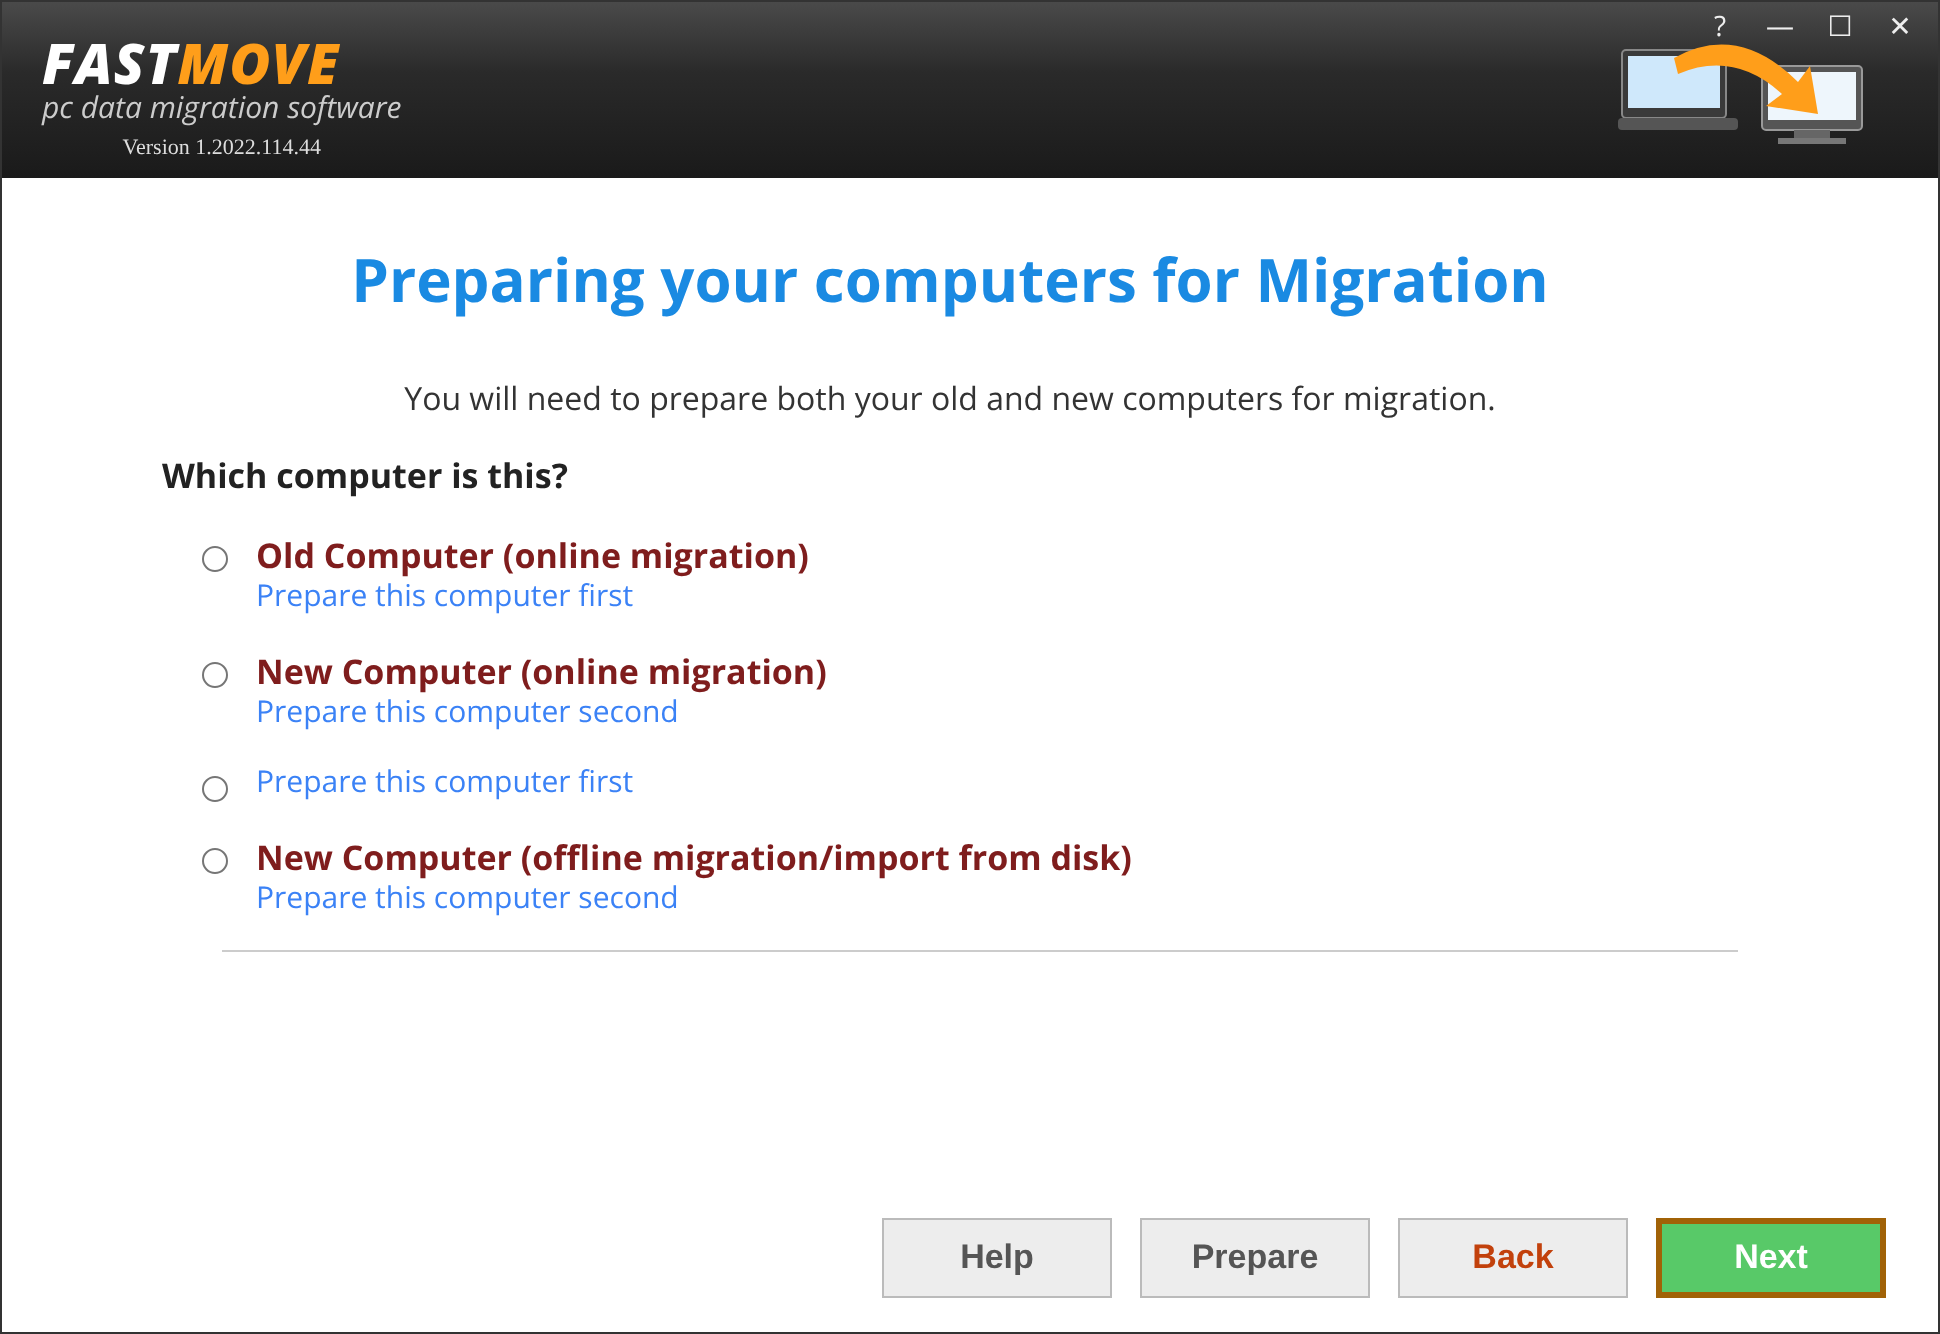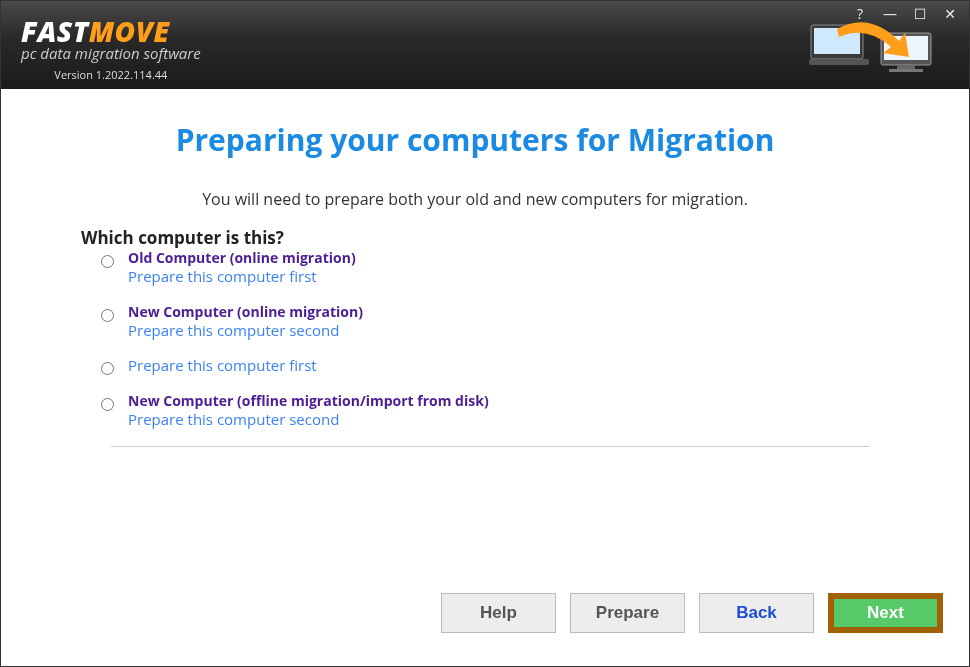--- a/index.html
+++ b/index.html
@@ -53,20 +53,21 @@
   font-style: italic;
   color: #ccc;
   text-align: right;
   margin-top: -2px;
 }
 .version {
   font-size: 11px;
   color: #ddd;
   text-align: center;
   margin-top: 4px;
+  font-family: Liberation Serif, serif;
 }
 .header-art {
   position: absolute;
   right: 30px;
   top: 18px;
   width: 130px;
   height: 60px;
 }
 .content {
   padding: 30px 100px 0 80px;
@@ -90,83 +91,84 @@
   text-align: center;
   font-weight: 700;
   font-size: 16px;
   color: #222;
   margin-bottom: 30px;
 }
 .question {
   font-weight: 700;
   font-size: 17px;
   color: #222;
+  margin-bottom: 18px;
 }
 .options {
   padding-left: 20px;
 }
 .option {
   display: flex;
   align-items: flex-start;
   margin-bottom: 16px;
   cursor: pointer;
 }
 .option input[type=radio] {
   margin-top: 6px;
   margin-right: 14px;
   width: 13px;
   height: 13px;
   accent-color: #888;
 }
 .opt-body { flex: 1; }
 .opt-title {
-  color: #4c1d95;
-  font-weight: 700;
-  font-size: 14px;
+  color: #7f1d1d;
+  font-weight: 700;
+  font-size: 17px;
   line-height: 1.3;
 }
 .opt-desc {
   color: #3b82f6;
   font-size: 15px;
   line-height: 1.3;
 }
 .divider {
   border: none;
   border-top: 1px solid #ccc;
   margin: 10px 0 0 30px;
 }
 .footer {
   position: absolute;
-  bottom: 16px;
+  bottom: 0;
   left: 0;
   right: 0;
   height: 75px;
   display: flex;
   align-items: center;
   justify-content: flex-end;
   gap: 14px;
   padding: 0 26px;
 }
 .btn {
   min-width: 115px;
   height: 40px;
   font-size: 17px;
   font-weight: 700;
   border: 1px solid #bbb;
   background: #ededed;
   color: #555;
   cursor: pointer;
 }
 .btn.disabled {
-  color: #1d4ed8;
+  color: #c2410c;
   cursor: default;
 }
 .btn.primary {
   background: #58c968;
-  border: 6px solid #a16207;
+  border: 3px solid #a16207;
   color: #fff;
 }
 </style>
 </head>
 <body>
 
 <div class="titlebar">
   <div class="window-controls">
     <span>?</span>
     <span>—</span>

